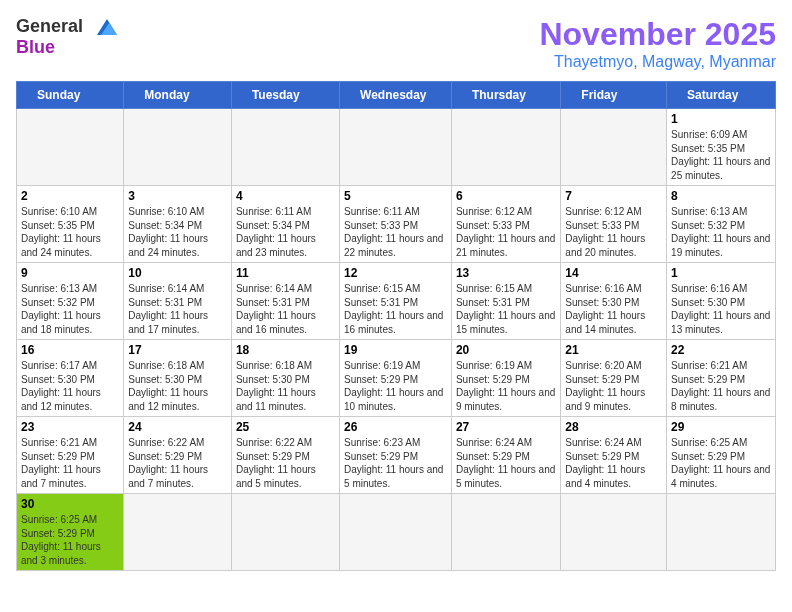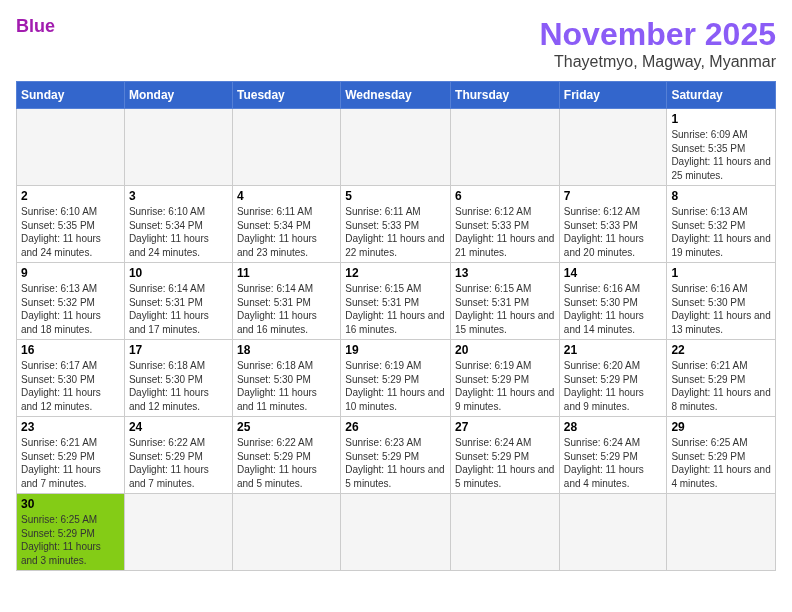--- a/index.html
+++ b/index.html
@@ -43,32 +43,32 @@
     .title-section {
       text-align: right;
     }
     .month-title {
       font-size: 32px;
       font-weight: bold;
       color: #8b5cf6;
     }
     .location-title {
       font-size: 16px;
-      color: #404040;
+      color: #3b82f6;
     }
     .calendar {
       width: 100%;
       border-collapse: collapse;
       font-size: 10.5px;
     }
     .calendar th {
       background: #3366cc;
       color: #fff;
       text-align: left;
-      padding: 6px 4px;
+      padding: 6px 20px;
       font-size: 12px;
       border: 1px solid #5580d6;
     }
     .calendar td {
       vertical-align: top;
       border: 1px solid #ccc;
       padding: 3px 4px;
       width: 113px;
       min-height: 70px;
       background: #fff;
@@ -91,20 +91,27 @@
     }
     .last-row td.has-data {
       background: #84cc16;
     }
   </style>
 </head>
 <body>
 
 <div class="header-section">
   <div class="logo">
+    <div class="logo-row">
+      <span class="logo-general">General</span>
+      <svg class="logo-icon" viewBox="0 0 30 20">
+        <polygon points="10,18 20,2 30,18" fill="#1a6dcc"></polygon>
+        <polygon points="14,18 22,6 30,18" fill="#4da6ff"></polygon>
+      </svg>
+    </div>
     <span class="logo-blue">Blue</span>
   </div>
   <div class="title-section">
     <div class="month-title">November 2025</div>
     <div class="location-title">Thayetmyo, Magway, Myanmar</div>
   </div>
 </div>
 
 <table class="calendar">
   <thead>

